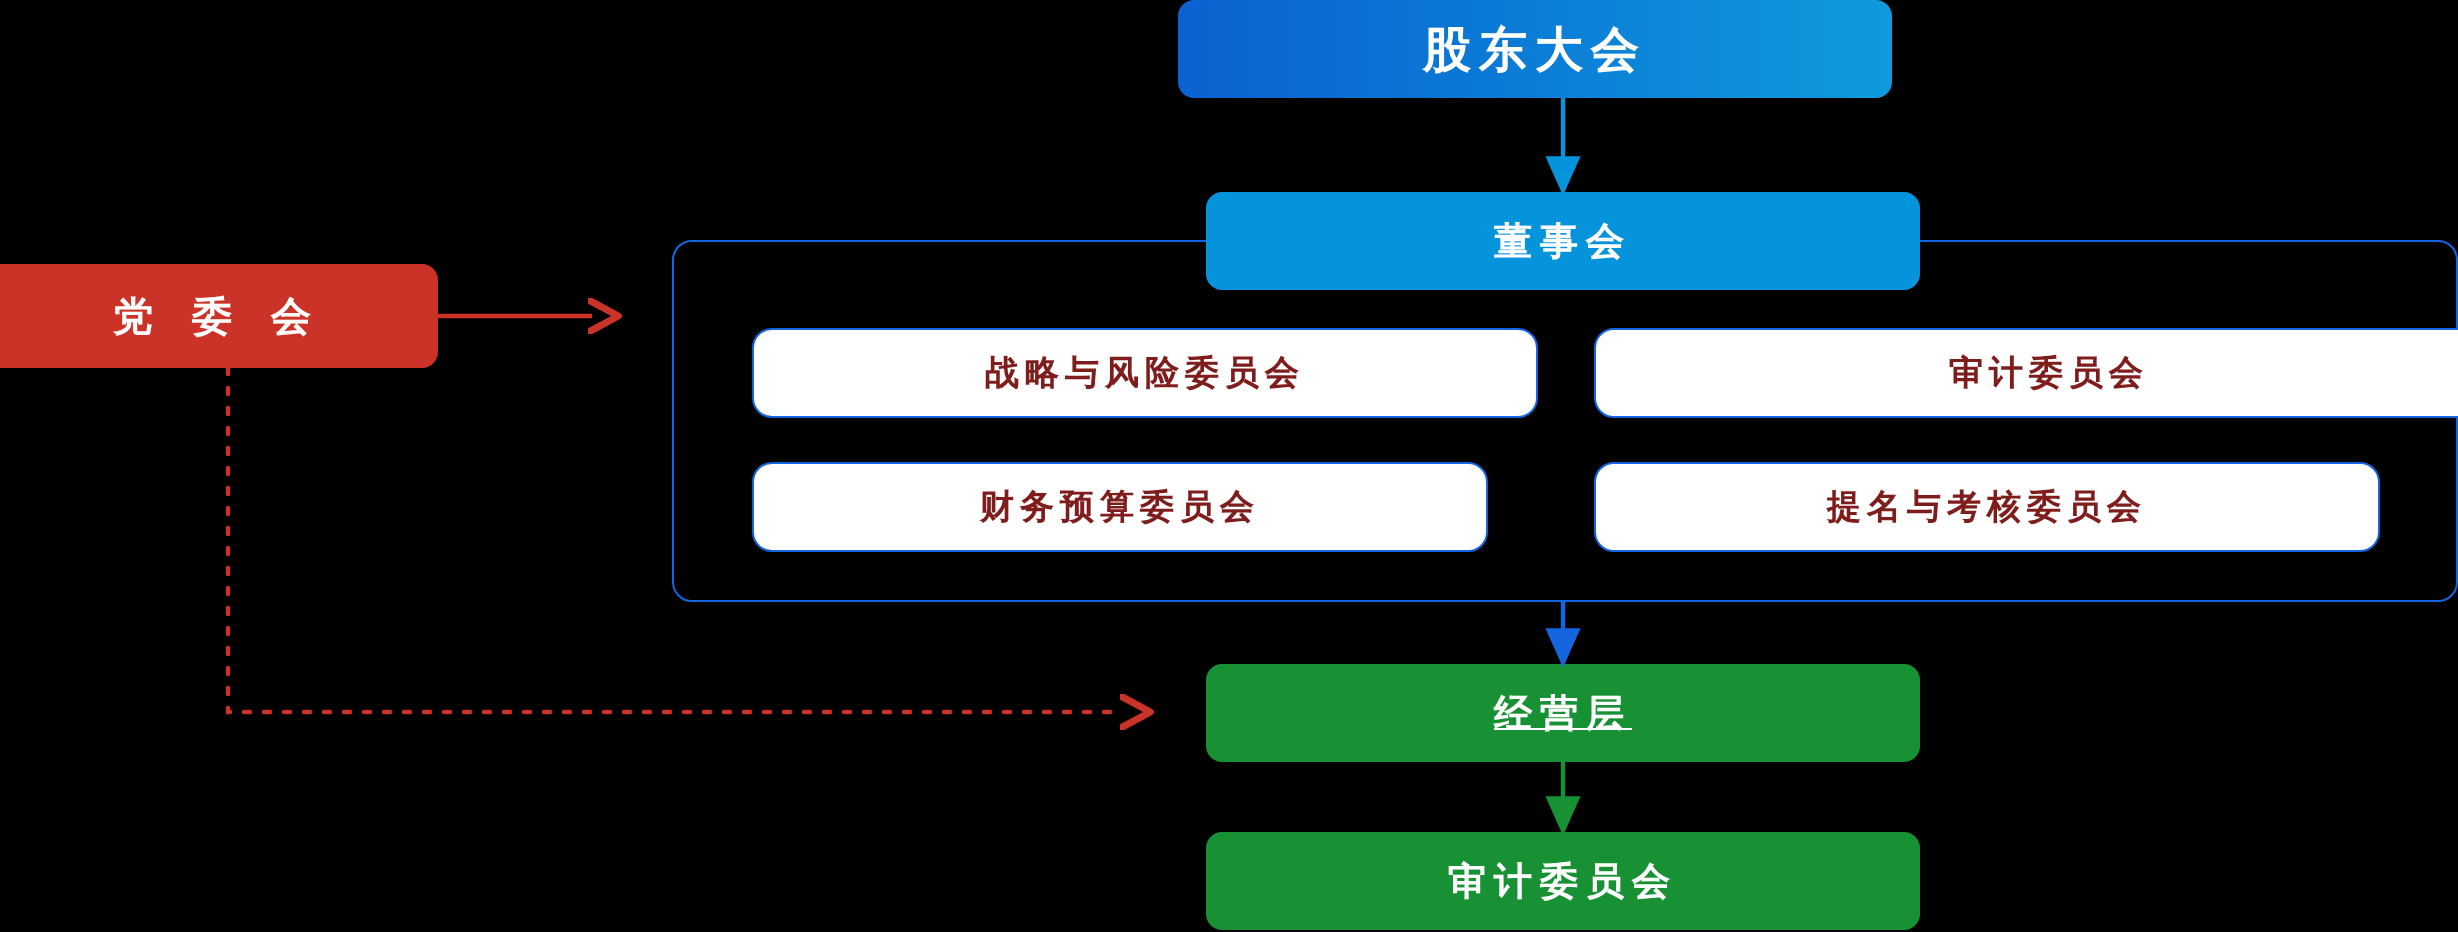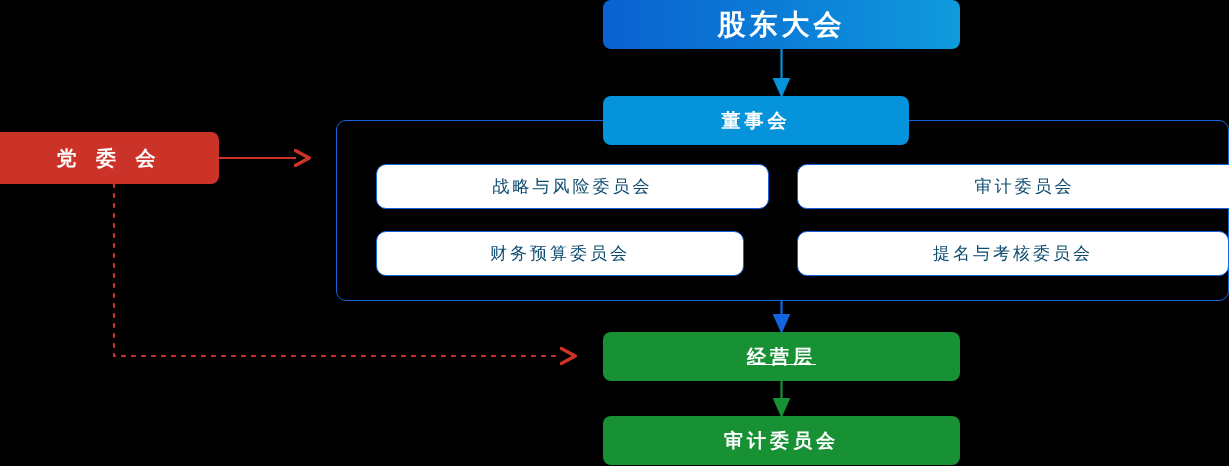--- a/index.html
+++ b/index.html
@@ -23,36 +23,36 @@
     align-items: center;
     justify-content: center;
     box-sizing: border-box;
     text-align: center;
     letter-spacing: 4px;
     font-weight: bold;
   }
 
   
   #node-shareholders {
-    left: 603px;
+    left: 589px;
     top: 0px;
     width: 357px;
     height: 49px;
     border-radius: 8px;
     background: linear-gradient(90deg, #0a62d0 0%, #0b7ad6 45%, #0f9bdd 100%);
     color: #ffffff;
-    font-size: 28px;
+    font-size: 24px;
     font-family: Liberation Mono, monospace;
   }
 
   
   #node-board {
     left: 603px;
     top: 96px;
-    width: 306px;
+    width: 357px;
     height: 49px;
     border-radius: 8px;
     background: #0593dc;
     color: #ffffff;
     font-size: 19px;
     z-index: 4;
   }
 
   
   #committee-container {
@@ -70,30 +70,30 @@
   .committee {
     position: absolute;
     height: 45px;
     background: #ffffff;
     border: 1.5px solid #1565e0;
     border-radius: 10px;
     box-sizing: border-box;
     display: flex;
     align-items: center;
     justify-content: center;
-    color: #0c4a6e;
+    color: #7f1d1d;
     font-size: 17px;
-    font-weight: normal;
+    font-weight: bold;
     letter-spacing: 3px;
     z-index: 3;
   }
   #committee-strategy { left: 376px; top: 164px; width: 393px; }
   #committee-audit    { left: 797px; top: 164px; width: 455px; }
   #committee-finance  { left: 376px; top: 231px; width: 368px; }
-  #committee-nomination { left: 797px; top: 231px; width: 432px; }
+  #committee-nomination { left: 797px; top: 231px; width: 393px; }
 
   
   #node-management {
     left: 603px;
     top: 332px;
     width: 357px;
     height: 49px;
     border-radius: 8px;
     background: #189135;
     color: #ffffff;

